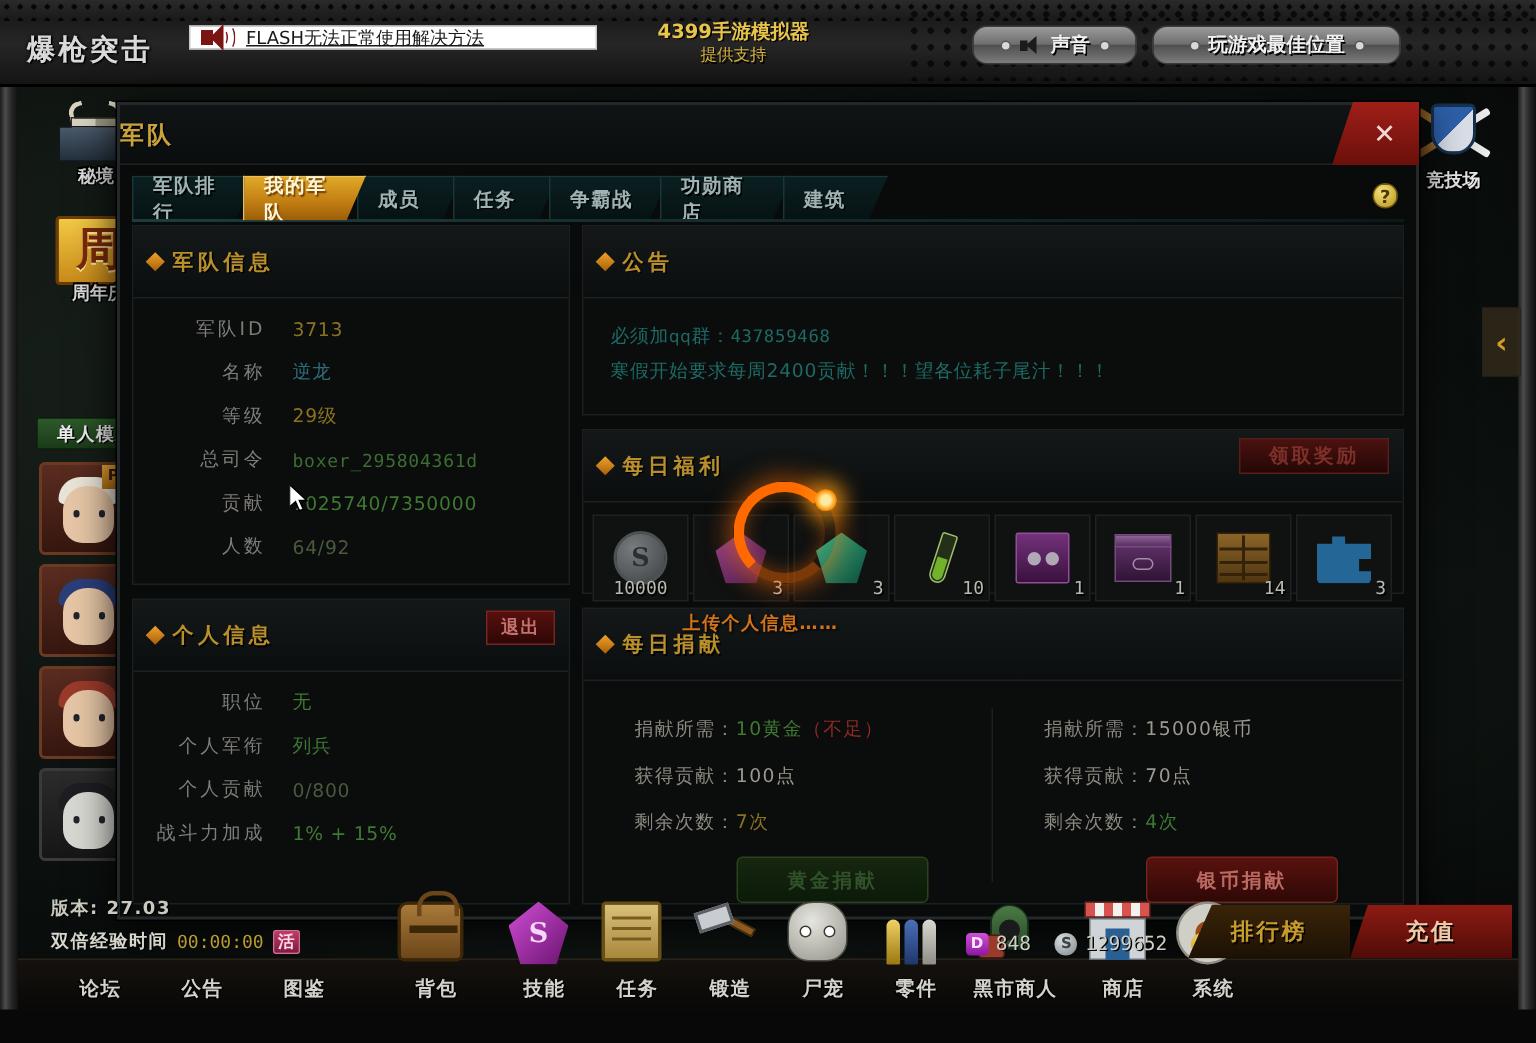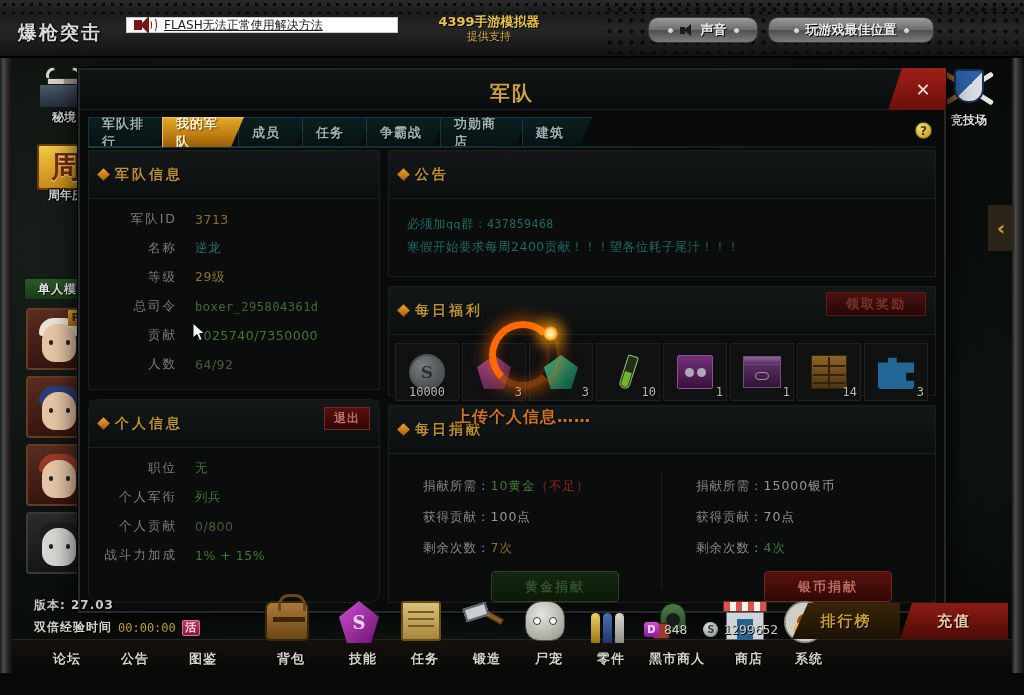--- a/index.html
+++ b/index.html
@@ -200,22 +200,22 @@
     background:#090a0a;
     border:2px solid #23282b;
     box-shadow:0 0 0 1px #000, 0 6px 26px rgba(0,0,0,.9);
   }
   .modal-head {
     position:relative; height:40px;
     background:linear-gradient(180deg,#101414,#0a0d0d);
     border-bottom:1px solid #1d2224;
   }
   .modal-title {
-    position:absolute; left:0; right:0; top:10px; text-align:center;
-    font-size:20px; font-weight:bold; color:#c9a23c; letter-spacing:2px;
+    position:absolute; left:0; right:0; top:10px; 
+    font-size:16px; font-weight:bold; color:#c9a23c; letter-spacing:2px;
     text-shadow:1px 1px 0 #000;
   }
   .close-btn {
     position:absolute; right:-2px; top:-2px; width:58px; height:42px;
     background:linear-gradient(180deg,#9f1f18,#6b0f0a);
     clip-path:polygon(14px 0, 100% 0, 100% 100%, 0 100%);
     display:flex; align-items:center; justify-content:center;
     color:#f0d9d4; font-size:18px; font-weight:bold; padding-left:12px;
   }
   .help-btn {
@@ -382,21 +382,21 @@
     box-shadow:0 0 16px 3px rgba(255,110,0,.55), inset 0 0 12px rgba(255,110,0,.4);
     z-index:60;
   }
   .spinner .dot {
     position:absolute; right:-8px; top:-2px; width:15px; height:15px; border-radius:50%;
     background:radial-gradient(circle,#ffe9a0 0 30%,#ff9a12 60%,rgba(255,120,0,0) 100%);
     box-shadow:0 0 14px 5px rgba(255,160,20,.8);
   }
   .loading-text {
     position:absolute; left:455px; top:407px; z-index:60;
-    font-size:16px; font-weight:bold; color:#d2731a; letter-spacing:1px;
+    font-size:12px; font-weight:bold; color:#d2731a; letter-spacing:1px;
     text-shadow:1px 1px 2px #000;
   }
 
   
   .bhud { position:absolute; left:12px; bottom:22px; width:1000px; height:78px; }
   .ver {
     position:absolute; left:22px; top:2px; font-size:12px; font-weight:bold; color:#c9c9bf;
     letter-spacing:1px; text-shadow:1px 1px 0 #000;
   }
   .dblrow { position:absolute; left:22px; top:24px; display:flex; align-items:center; gap:6px; }
@@ -644,21 +644,21 @@
               <span class="k">贡献</span>
               <span class="v">7025740/7350000</span>
             </div>
             <div class="info-row">
               <span class="k">人数</span>
               <span class="v dim">64/92</span>
             </div>
           </div>
         </div>
 
-        <div class="panel" style="flex:1;border-radius:11px;">
+        <div class="panel" style="flex:1;">
           <div class="panel-head">
             <span class="diamond"></span>
             <span class="panel-title">个人信息</span>
             <span class="quit-btn">退出</span>
           </div>
           <div class="info-rows">
             <div class="info-row">
               <span class="k">职位</span>
               <span class="v">无</span>
             </div>

